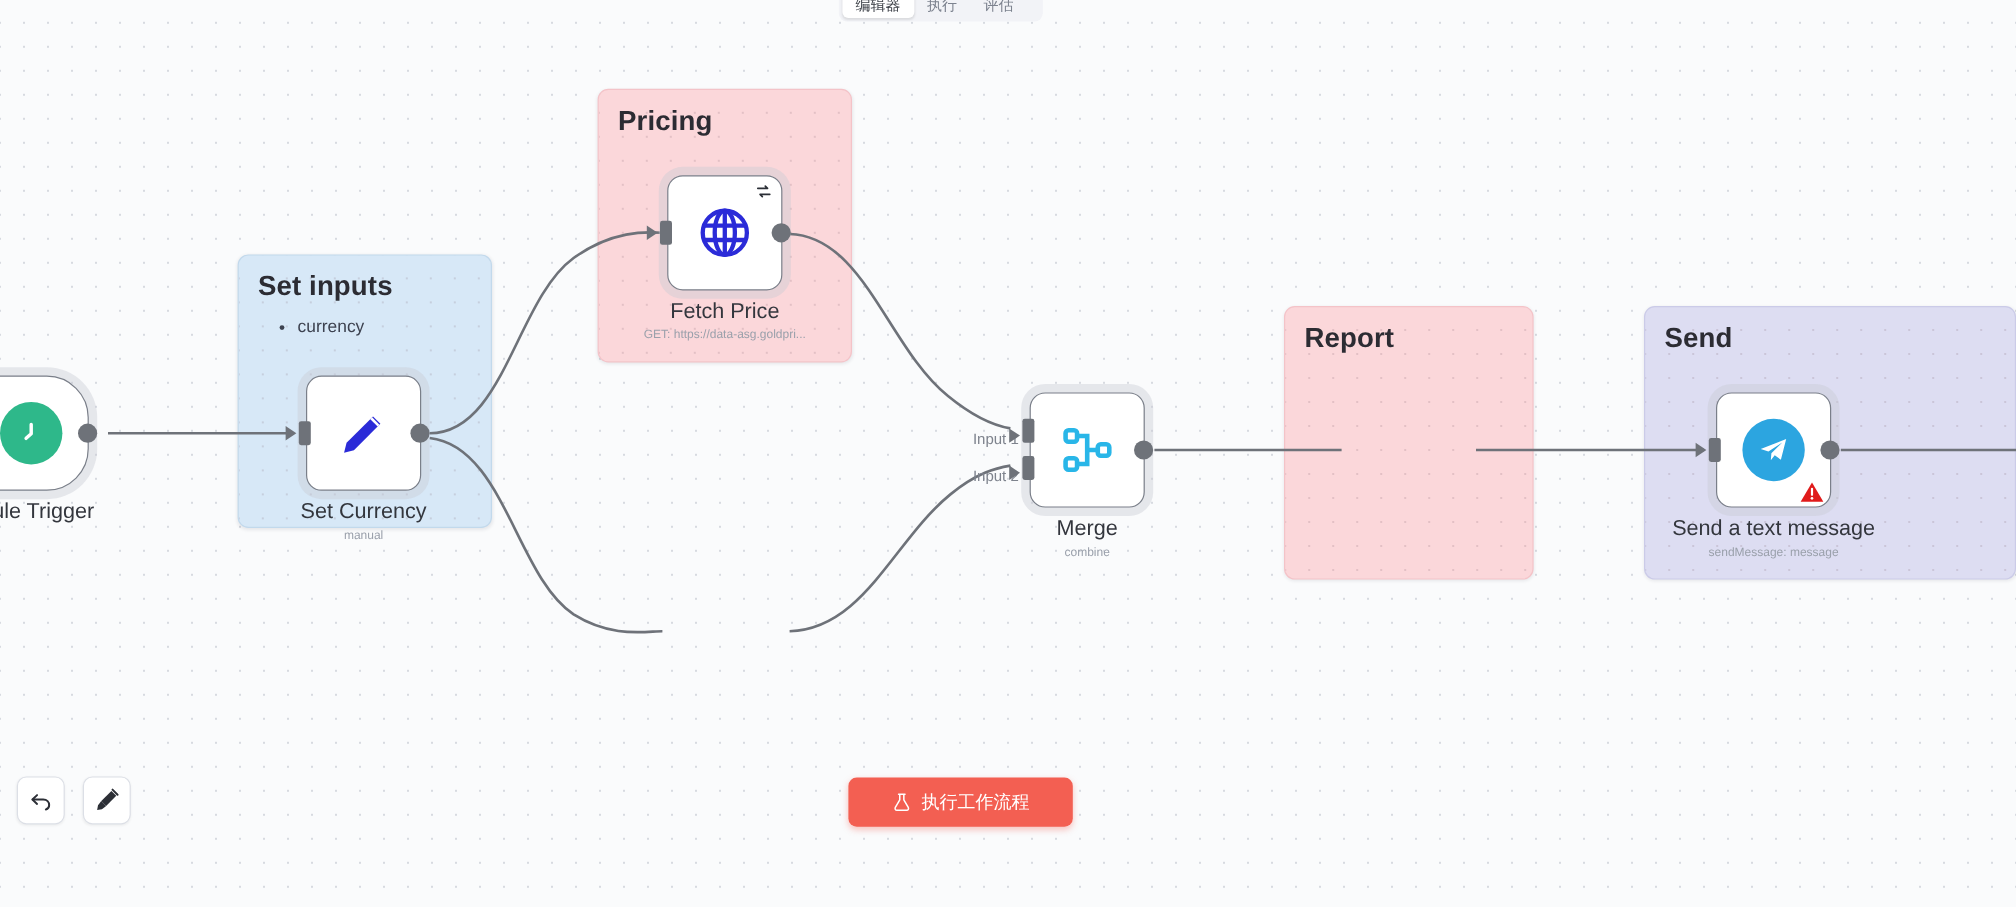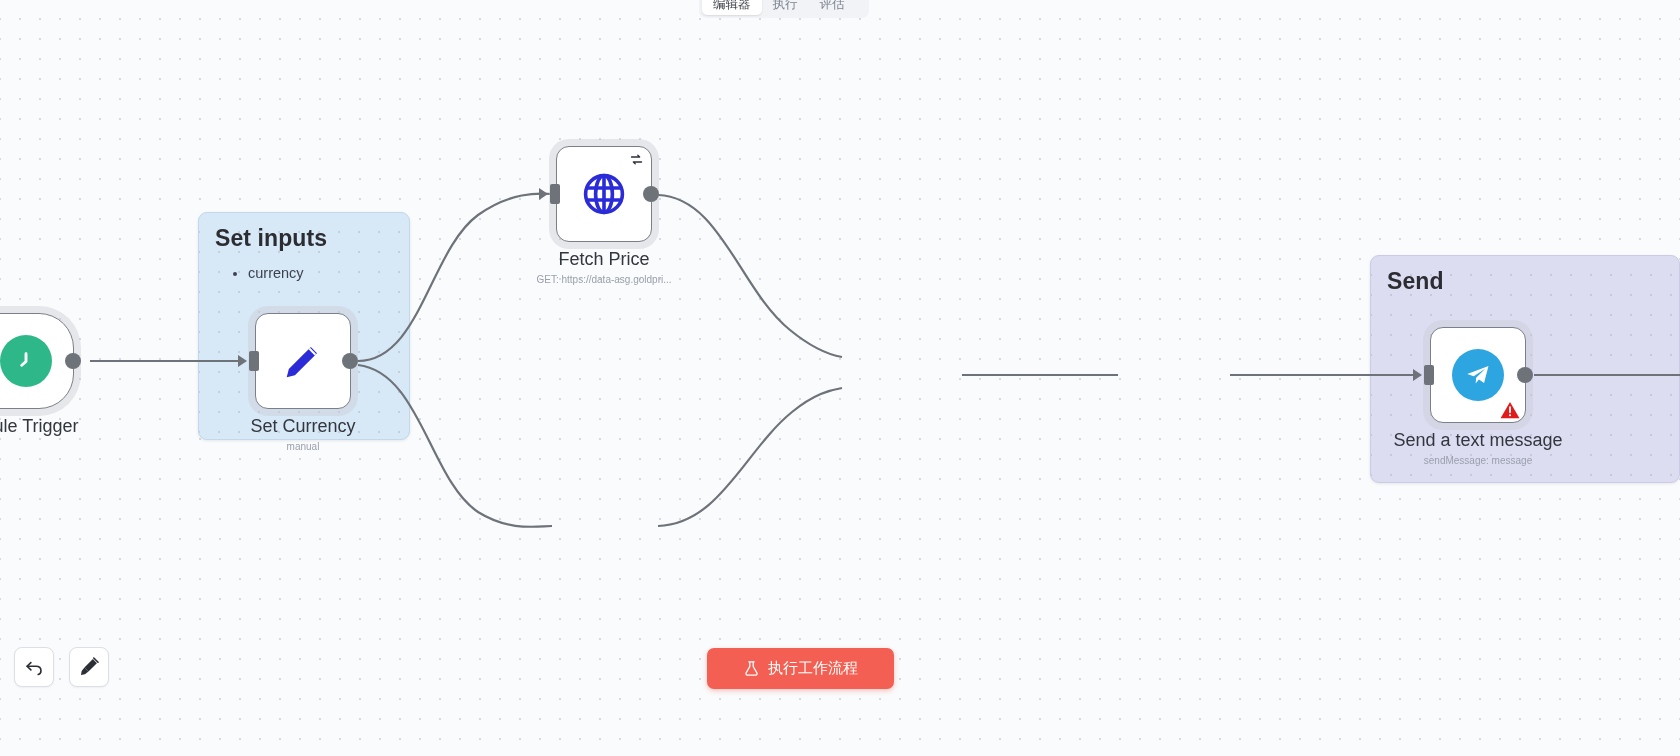--- a/index.html
+++ b/index.html
@@ -230,22 +230,28 @@
     <path d="M 1534 375 L 1680 375" stroke="#6e7279" stroke-width="2.2" fill="none"></path>
   </svg>
 
   <div class="group" style="left:198px; top:212px; width:212px; height:228px; background-color:#d7e8f7; border-color:#c2d9ec;">
     <div class="g-title">Set inputs</div>
     <ul class="g-list">
       <li>currency</li>
     </ul>
   </div>
 
-
-
+  <div class="group" style="left:498px; top:74px; width:212px; height:228px; background-color:#fbd7da; border-color:#f4c3c8;">
+    <div class="g-title">Pricing</div>
+  </div>
+
+
+  <div class="group" style="left:1070px; top:255px; width:208px; height:228px; background-color:#fbd7da; border-color:#f4c3c8;">
+    <div class="g-title">Report</div>
+  </div>
 
   <div class="group" style="left:1370px; top:255px; width:310px; height:228px; background-color:#ddddf2; border-color:#cbcbe8;">
     <div class="g-title">Send</div>
   </div>
 
   <div class="node trigger" style="left:-22px; top:313px; z-index:10;">
     <div class="box">
       <div class="circ" style="background:#2eb88a;">
         <svg width="30" height="30" viewBox="0 0 24 24">
           <path d="M12 6.2 L12 12.4 L8.6 15.4" stroke="#ffffff" stroke-width="2.3" fill="none" stroke-linecap="round" stroke-linejoin="round"></path>
@@ -288,20 +294,41 @@
       </span>
       <div class="port-in"></div>
       <div class="arrow-in"></div>
       <div class="dot-out"></div>
     </div>
     <div class="caption">Fetch Price</div>
     <div class="subcaption">GET: https://data-asg.goldpri...</div>
   </div>
 
 
+  <div class="node" style="left:858px; top:327px; z-index:10;">
+    <div class="box">
+      <span>
+        <svg width="46" height="46" viewBox="0 0 24 24">
+          <rect x="2.6" y="3.4" width="5" height="5" rx="1.3" fill="none" stroke="#29b6e8" stroke-width="2"></rect>
+          <rect x="2.6" y="15.6" width="5" height="5" rx="1.3" fill="none" stroke="#29b6e8" stroke-width="2"></rect>
+          <rect x="16.6" y="9.5" width="5" height="5" rx="1.3" fill="none" stroke="#29b6e8" stroke-width="2"></rect>
+          <path d="M7.6 5.9 H12 V12 H16.6 M7.6 18.1 H12 V12" fill="none" stroke="#29b6e8" stroke-width="2"></path>
+        </svg>
+      </span>
+      <div class="input-label l1">Input 1</div>
+      <div class="input-label l2">Input 2</div>
+      <div class="port-in p1"></div>
+      <div class="arrow-in p1"></div>
+      <div class="port-in p2"></div>
+      <div class="arrow-in p2"></div>
+      <div class="dot-out"></div>
+    </div>
+    <div class="caption">Merge</div>
+    <div class="subcaption">combine</div>
+  </div>
 
 
   <div class="node" style="left:1430px; top:327px; z-index:10;">
     <div class="box">
       <div class="circ" style="background:#2ca5e0;">
         <svg width="28" height="28" viewBox="0 0 24 24">
           <path d="M21 4.2 L2.8 11.2 L8.3 13.1 L18.2 6.6 L10.4 14.4 L10 19.3 L12.8 15.8 L17.2 18.9 Z" fill="#ffffff"></path>
         </svg>
       </div>
       <span class="warn-icon">

